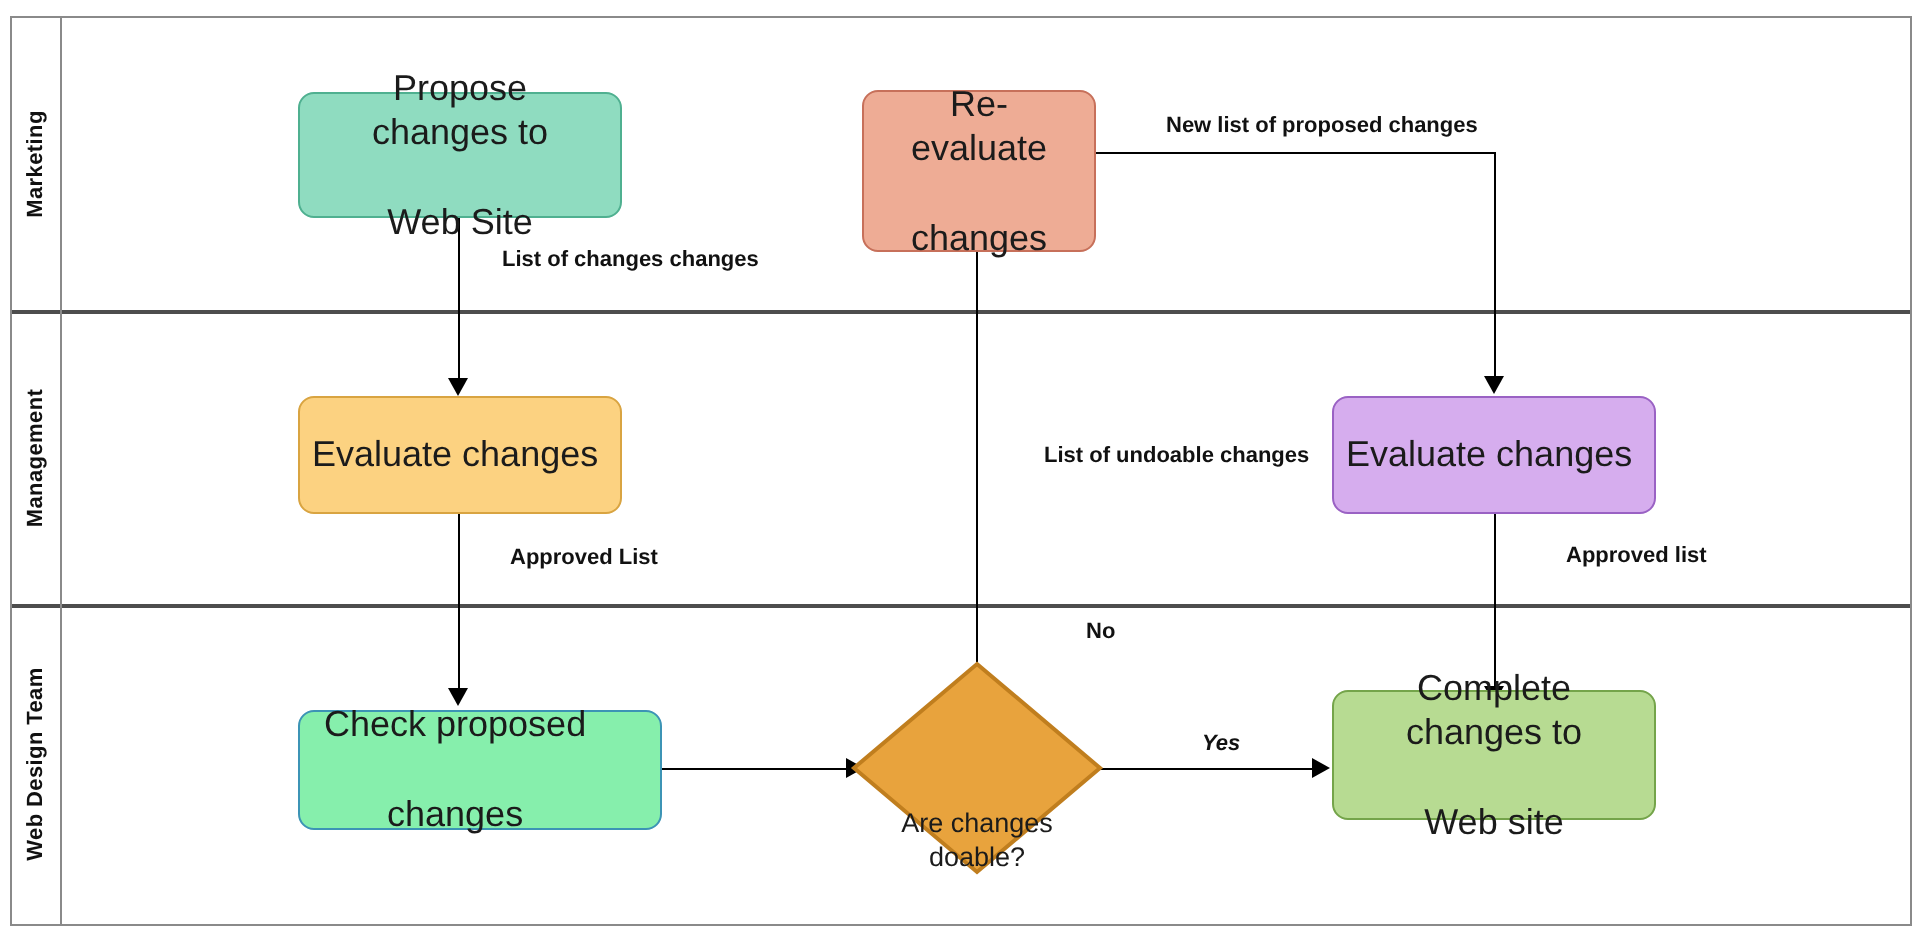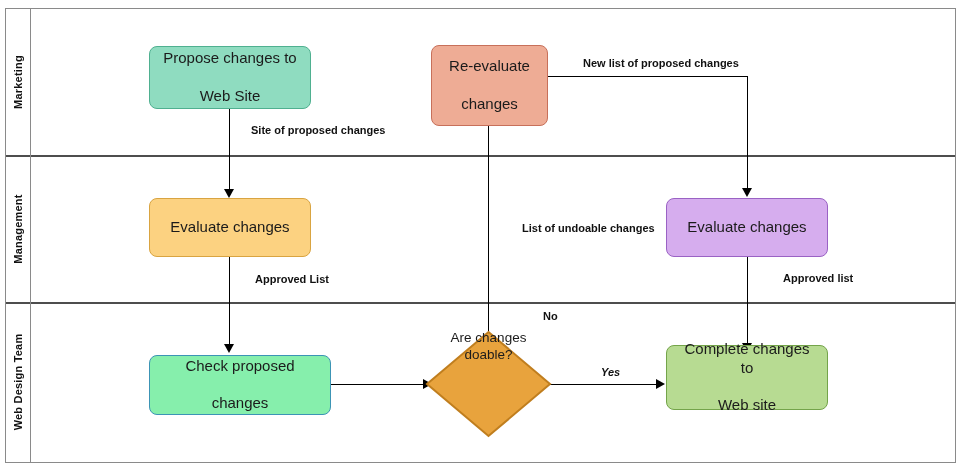--- a/index.html
+++ b/index.html
@@ -8,24 +8,24 @@
 
   
   .pool{position:absolute;left:5px;top:8px;width:951px;height:455px;border:1px solid #8a8a8a;box-sizing:border-box;}
   .lane{position:absolute;left:0;width:100%;box-sizing:border-box;}
   .lane-div{position:absolute;left:0;width:100%;height:0;border-top:2px solid #4d4d4d;}
   .lane-head{position:absolute;left:0;top:0;width:25px;height:100%;border-right:1px solid #8a8a8a;box-sizing:border-box;}
   .lane-head-label{position:absolute;left:50%;top:50%;transform:translate(-50%,-50%) rotate(-90deg);
       white-space:nowrap;font-size:11px;font-weight:bold;color:#111;letter-spacing:.2px;}
 
   
-  .node{position:absolute;box-sizing:border-box;display:flex;align-items:center;justify-content:center;
-        text-align:center;font-size:15px;color:#1b1b1b;line-height:1.25;border-radius:8px;}
+  .node{position:absolute;box-sizing:border-box;display:flex;align-items:center;justify-content:flex-start;
+        text-align:center;font-size:18px;color:#1b1b1b;line-height:1.25;border-radius:8px;}
   .node span{display:block;padding:0 6px;}
-  .diamond{position:absolute;display:flex;align-items:flex-start;justify-content:center;text-align:center;}
+  .diamond{position:absolute;display:flex;align-items:flex-end;justify-content:center;text-align:center;}
   .diamond .dshape{position:absolute;left:0;top:0;width:100%;height:100%;}
   .diamond .dtext{position:relative;font-size:13.5px;color:#1b1b1b;line-height:1.25;z-index:2;}
 
   
   .conn{position:absolute;background:#000;}
   .vline{width:1px;}
   .hline{height:1px;}
   .arrow{position:absolute;width:0;height:0;}
   .arrow-down{border-left:5px solid transparent;border-right:5px solid transparent;border-top:9px solid #000;}
   .arrow-up{border-left:5px solid transparent;border-right:5px solid transparent;border-bottom:9px solid #000;}
@@ -57,21 +57,21 @@
     <div class="lane" style="top:293px;height:160px;">
       <div class="lane-head">
         <div class="lane-head-label">Web Design Team</div>
       </div>
     </div>
 
   </div>
 
   <div class="conn vline" style="left:229px;top:109px;height:82px;"></div>
   <div class="arrow arrow-down" style="left:224px;top:189px;"></div>
-  <div class="edge-label" style="left:236px;top:124px;">Site of proposed changes</div>
+  <div class="edge-label" style="left:236px;top:124px;">List of changes changes</div>
 
   <div class="conn vline" style="left:229px;top:257px;height:89px;"></div>
   <div class="arrow arrow-down" style="left:224px;top:344px;"></div>
   <div class="edge-label" style="left:240px;top:273px;">Approved List</div>
 
   <div class="conn hline" style="left:311px;top:384px;width:114px;"></div>
   <div class="arrow arrow-right" style="left:423px;top:379px;"></div>
 
   <div class="conn hline" style="left:545px;top:384px;width:113px;"></div>
   <div class="arrow arrow-right" style="left:656px;top:379px;"></div>

